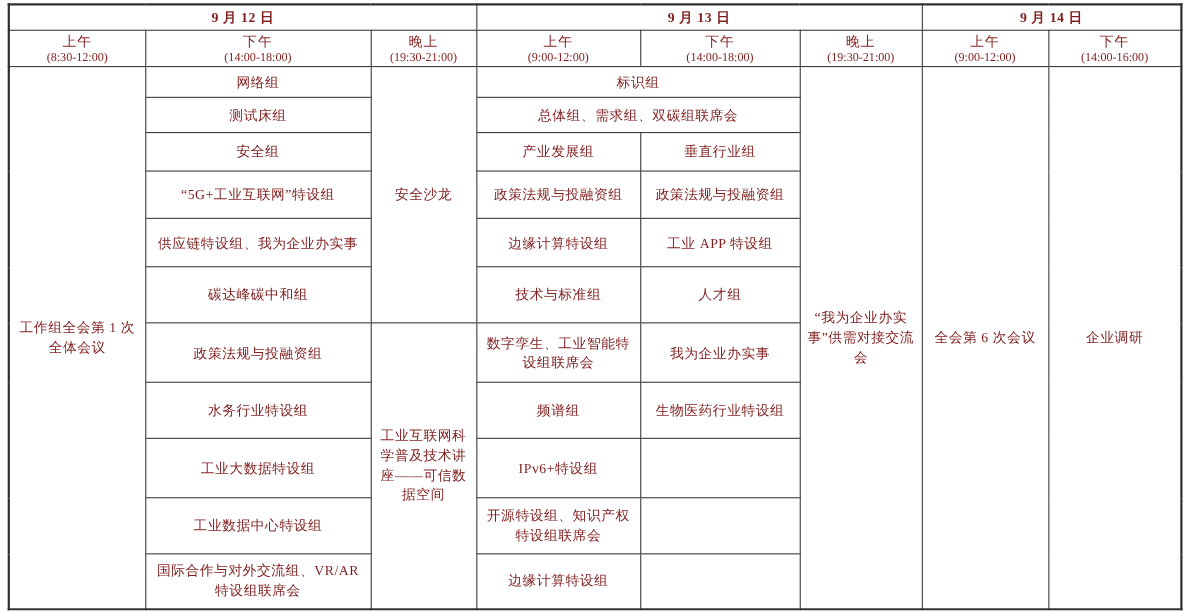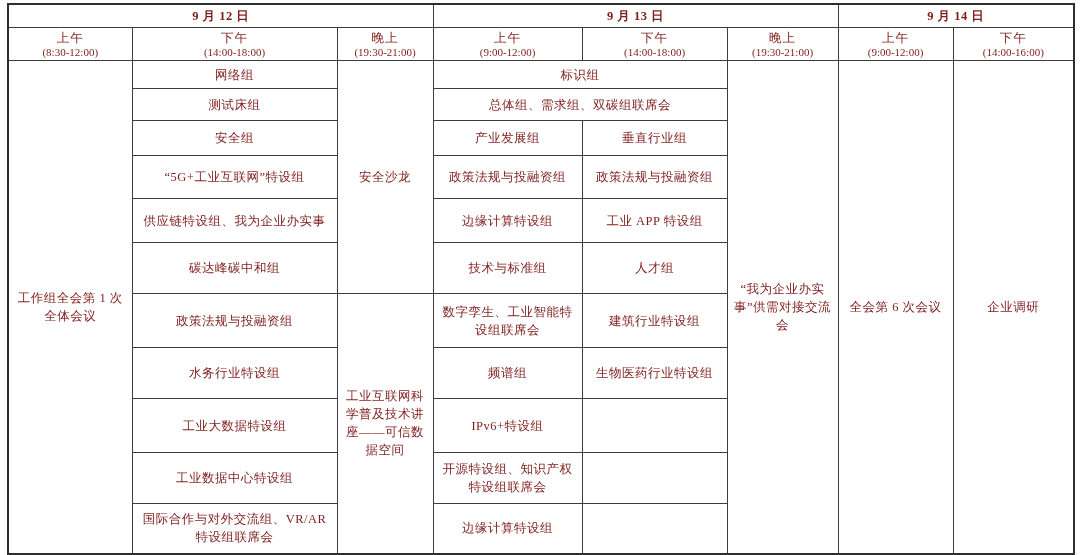--- a/index.html
+++ b/index.html
@@ -138,21 +138,21 @@
     <tr style="height:51px">
       <td>碳达峰碳中和组</td>
       <td>技术与标准组</td>
       <td>人才组</td>
     </tr>
 
     <tr style="height:54px">
       <td>政策法规与投融资组</td>
       <td rowspan="5">工业互联网科学普及技术讲座——可信数据空间</td>
       <td>数字孪生、工业智能特设组联席会</td>
-      <td>建筑行业特设组</td>
+      <td>我为企业办实事</td>
     </tr>
 
     <tr style="height:51px">
       <td>水务行业特设组</td>
       <td>频谱组</td>
       <td>生物医药行业特设组</td>
     </tr>
 
     <tr style="height:54px">
       <td>工业大数据特设组</td>

